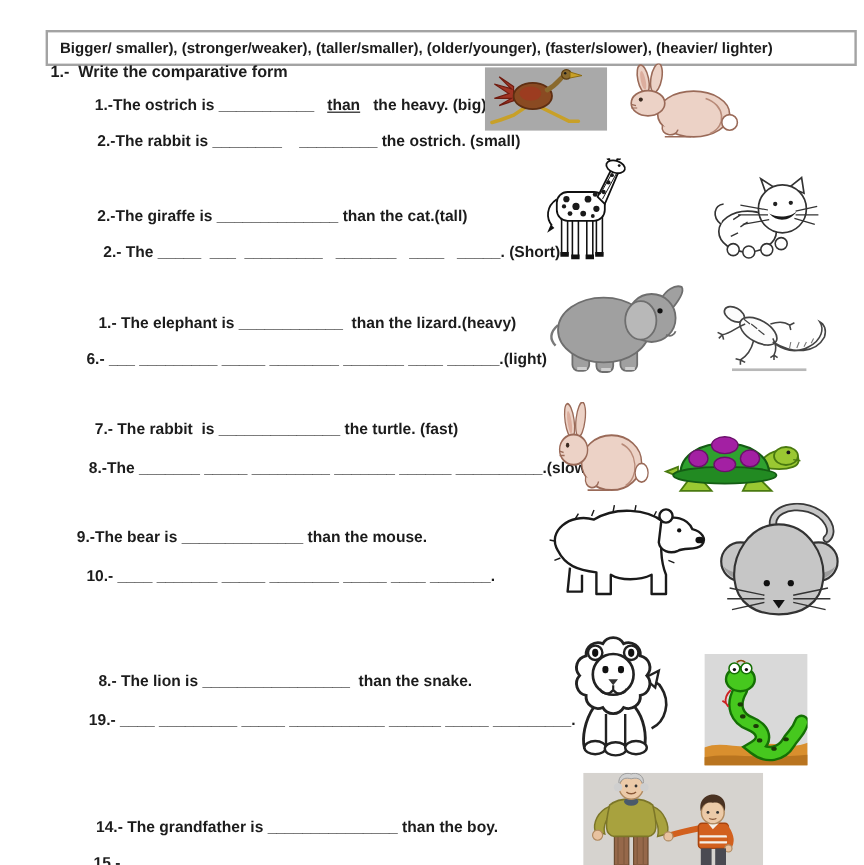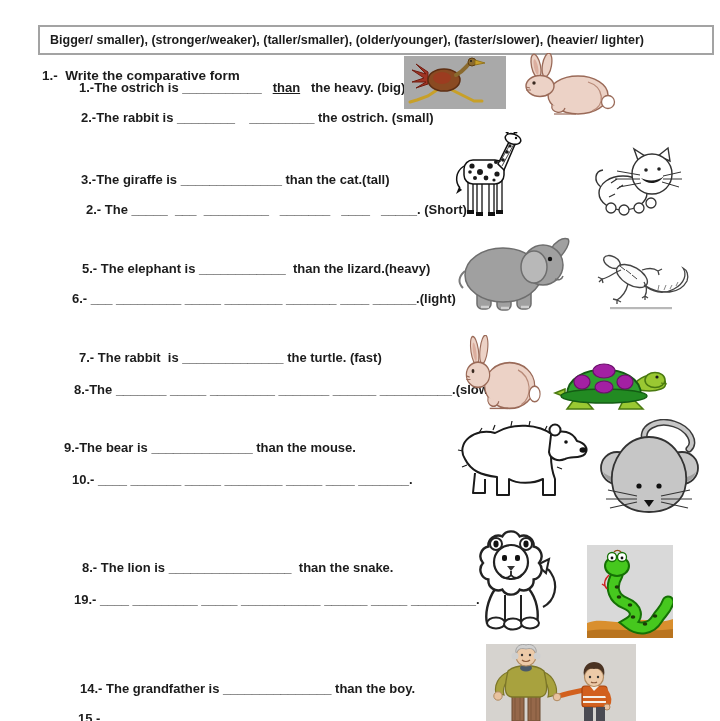--- a/index.html
+++ b/index.html
@@ -11,40 +11,40 @@
   .header-box{
     position:absolute;left:38px;top:25px;width:662px;height:26px;
     border:2px solid #a3a3a3;background:#fff;
     display:flex;align-items:center;padding-left:10px;
     font-size:12.5px;font-weight:600;color:#1c1c1c;white-space:pre;
   }
   .line{
     position:absolute;font-size:13px;font-weight:600;color:#1c1c1c;
     white-space:pre;line-height:15px;
   }
-  .title-line{font-size:13.5px;margin-top:16px;}
+  .title-line{font-size:13.5px;}
   .u{text-decoration:underline;}
   .img{position:absolute;}
   .img svg{display:block;}
 </style>
 </head>
 <body>
 
 <div class="header-box">
   <span>Bigger/ smaller), (stronger/weaker), (taller/smaller), (older/younger), (faster/slower), (heavier/ lighter)</span>
 </div>
 
 <div class="line title-line" style="left:42px;top:52px">1.-  Write the comparative form</div>
 
 <div class="line" style="left:79px;top:80px"><span>1.-The ostrich is ___________   </span><span class="u">than</span><span>   the heavy. (big)</span></div>
 
 <div class="line" style="left:81px;top:110px">2.-The rabbit is ________    _________ the ostrich. (small)</div>
-<div class="line" style="left:81px;top:172px">3.-The giraffe is ______________ than the cat.(tall)</div>
+<div class="line" style="left:81px;top:172px">2.-The giraffe is ______________ than the cat.(tall)</div>
 <div class="line" style="left:86px;top:202px">2.- The _____  ___  _________   _______   ____   _____. (Short)</div>
-<div class="line" style="left:82px;top:261px">5.- The elephant is ____________  than the lizard.(heavy)</div>
+<div class="line" style="left:82px;top:261px">1.- The elephant is ____________  than the lizard.(heavy)</div>
 <div class="line" style="left:72px;top:291px">6.- ___ _________ _____ ________ _______ ____ ______.(light)</div>
 <div class="line" style="left:79px;top:350px">7.- The rabbit  is ______________ the turtle. (fast)</div>
 <div class="line" style="left:74px;top:382px">8.-The _______ _____ _________ _______ ______ __________.(slow)</div>
 <div class="line" style="left:64px;top:440px">9.-The bear is ______________ than the mouse.</div>
 <div class="line" style="left:72px;top:472px">10.- ____ _______ _____ ________ _____ ____ _______.</div>
 <div class="line" style="left:82px;top:560px">8.- The lion is _________________  than the snake.</div>
 <div class="line" style="left:74px;top:592px">19.- ____ _________ _____ ___________ ______ _____ _________.</div>
 <div class="line" style="left:80px;top:681px">14.- The grandfather is _______________ than the boy.</div>
 <div class="line" style="left:78px;top:711px">15.-</div>
 

